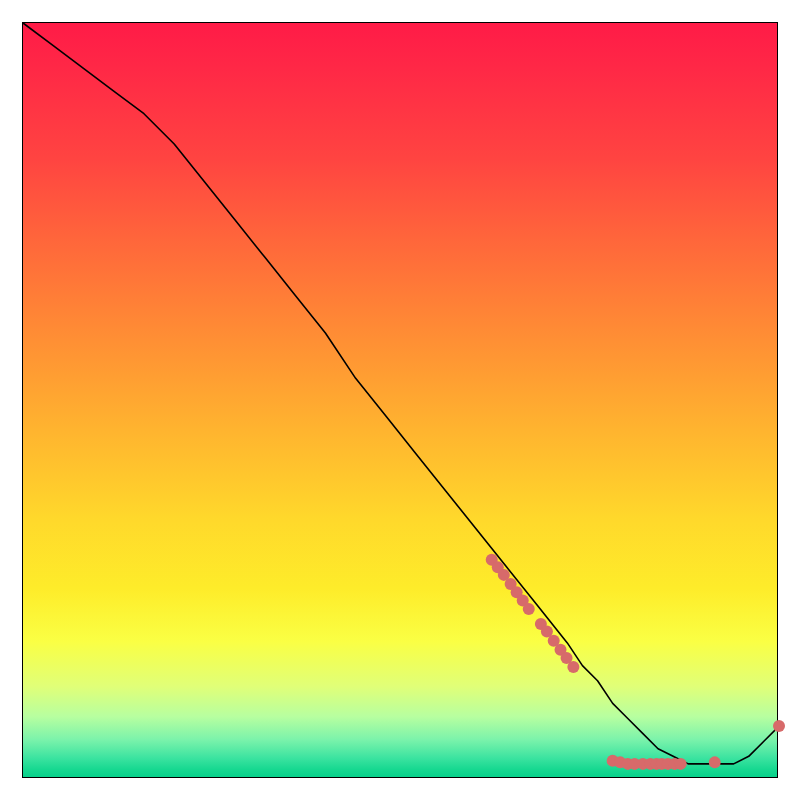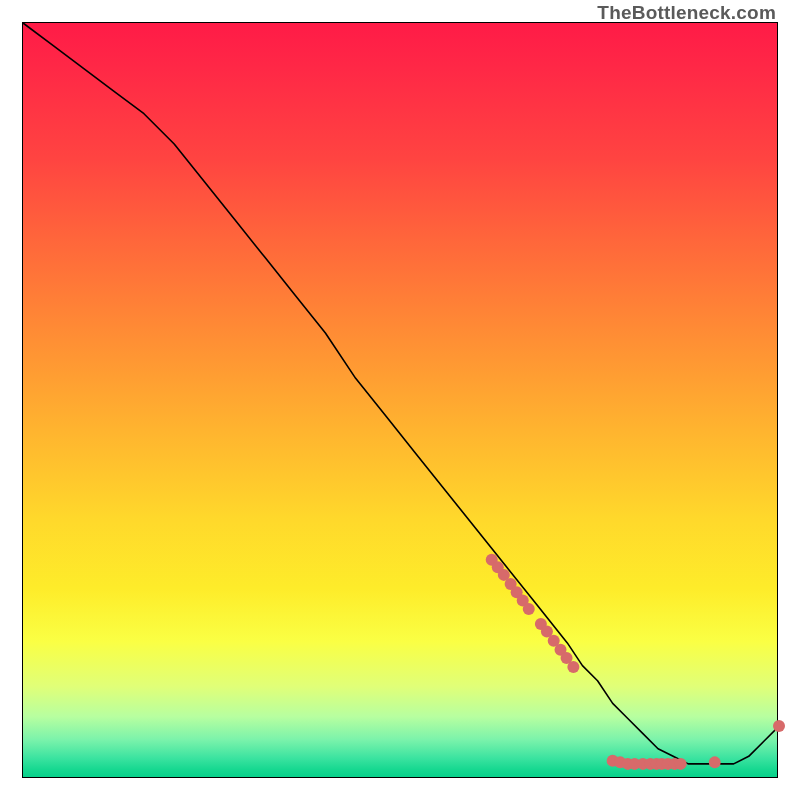--- a/index.html
+++ b/index.html
@@ -68,21 +68,20 @@
   }
   .pt {
     fill: #d76a6a;
     stroke: none;
   }
 </style>
 </head>
 <body>
 
 <div class="chart-wrap">
-  <div class="attribution">TheBottleneck.com</div>
   <div class="plot-area">
     <svg class="overlay" viewBox="0 0 756 756" preserveAspectRatio="none">
       <path class="curve" d="M0.00 0.00 L30.24 22.68 L60.48 45.36 L90.72 68.04 L120.96 90.72 L151.20 120.96 L181.44 158.76 L211.68 196.56 L241.92 234.36 L272.16 272.16 L302.40 309.96 L332.64 355.32 L362.88 393.12 L393.12 430.92 L423.36 468.72 L453.60 506.52 L483.84 544.32 L514.08 582.12 L544.32 619.92 L559.44 642.60 L574.56 657.72 L589.68 680.40 L604.80 695.52 L619.92 710.64 L635.04 725.76 L650.16 733.32 L665.28 740.88 L680.40 740.88 L695.52 740.88 L710.64 740.88 L725.76 733.32 L740.88 718.20 L756.00 703.08 "></path>
       <g>
           <circle class="pt" cx="468.72" cy="536.76" r="6"></circle>
           <circle class="pt" cx="474.77" cy="544.32" r="6"></circle>
           <circle class="pt" cx="480.82" cy="551.88" r="6"></circle>
           <circle class="pt" cx="487.62" cy="560.95" r="6"></circle>
           <circle class="pt" cx="493.67" cy="569.27" r="6"></circle>
           <circle class="pt" cx="499.72" cy="577.58" r="6"></circle>

